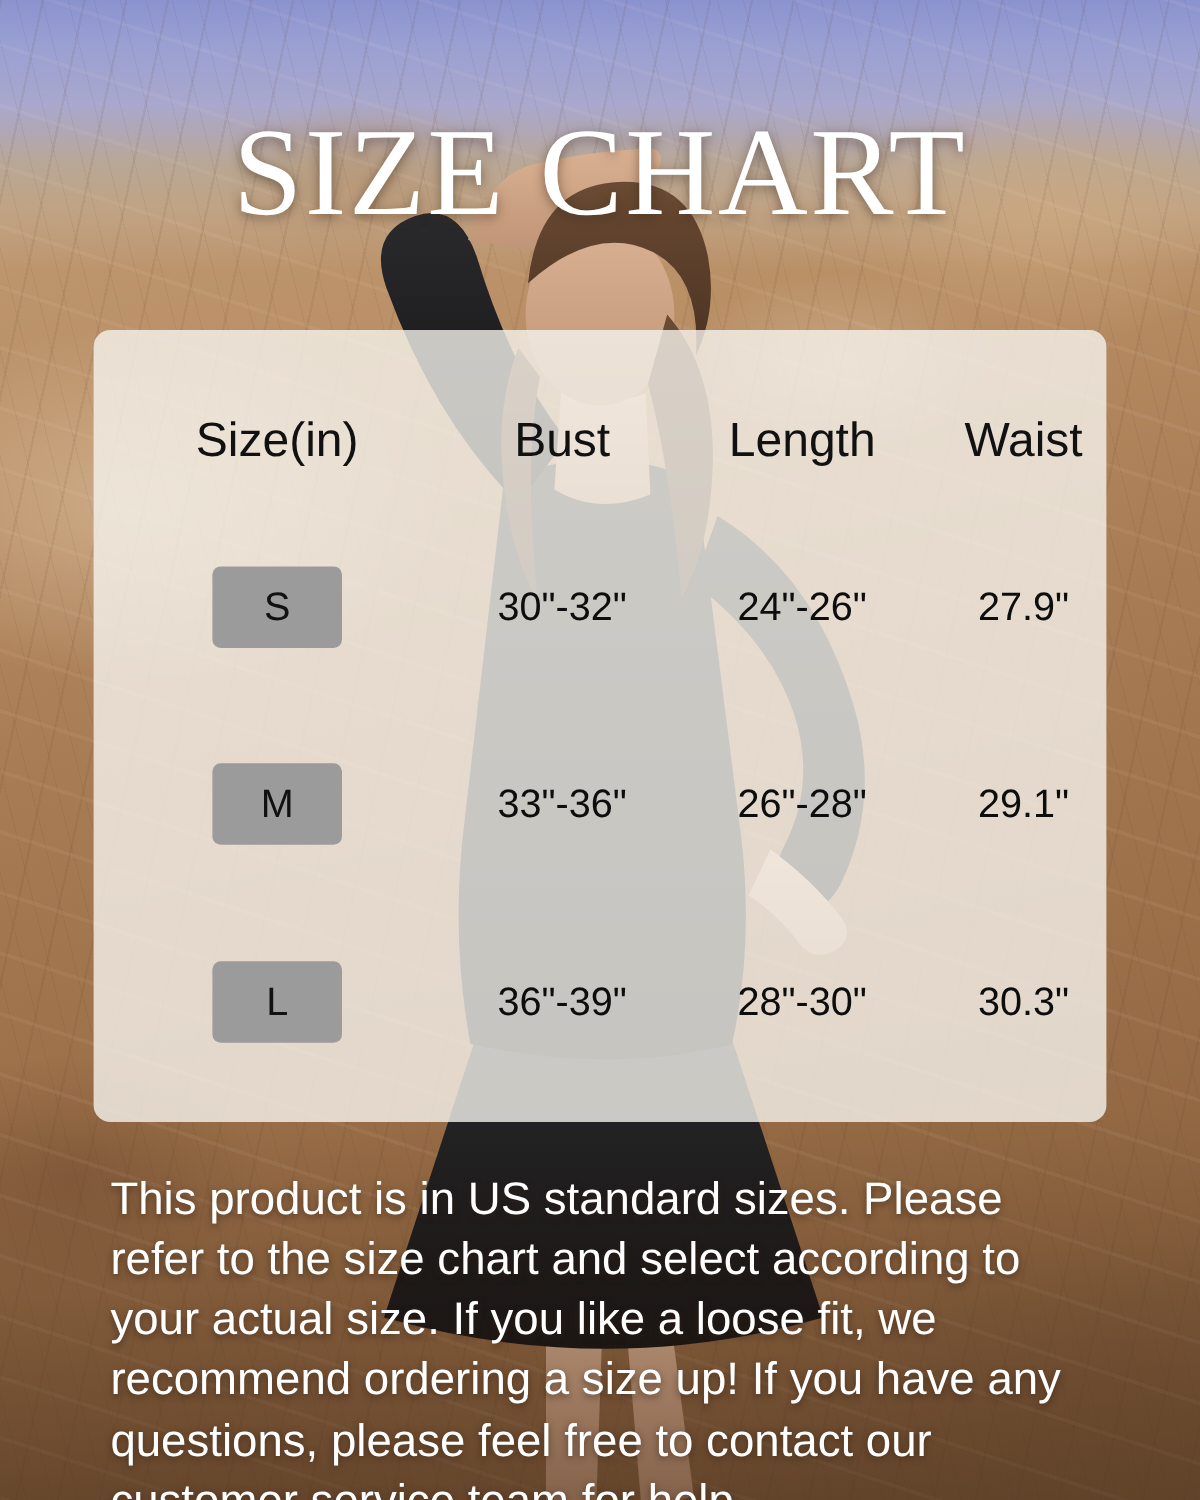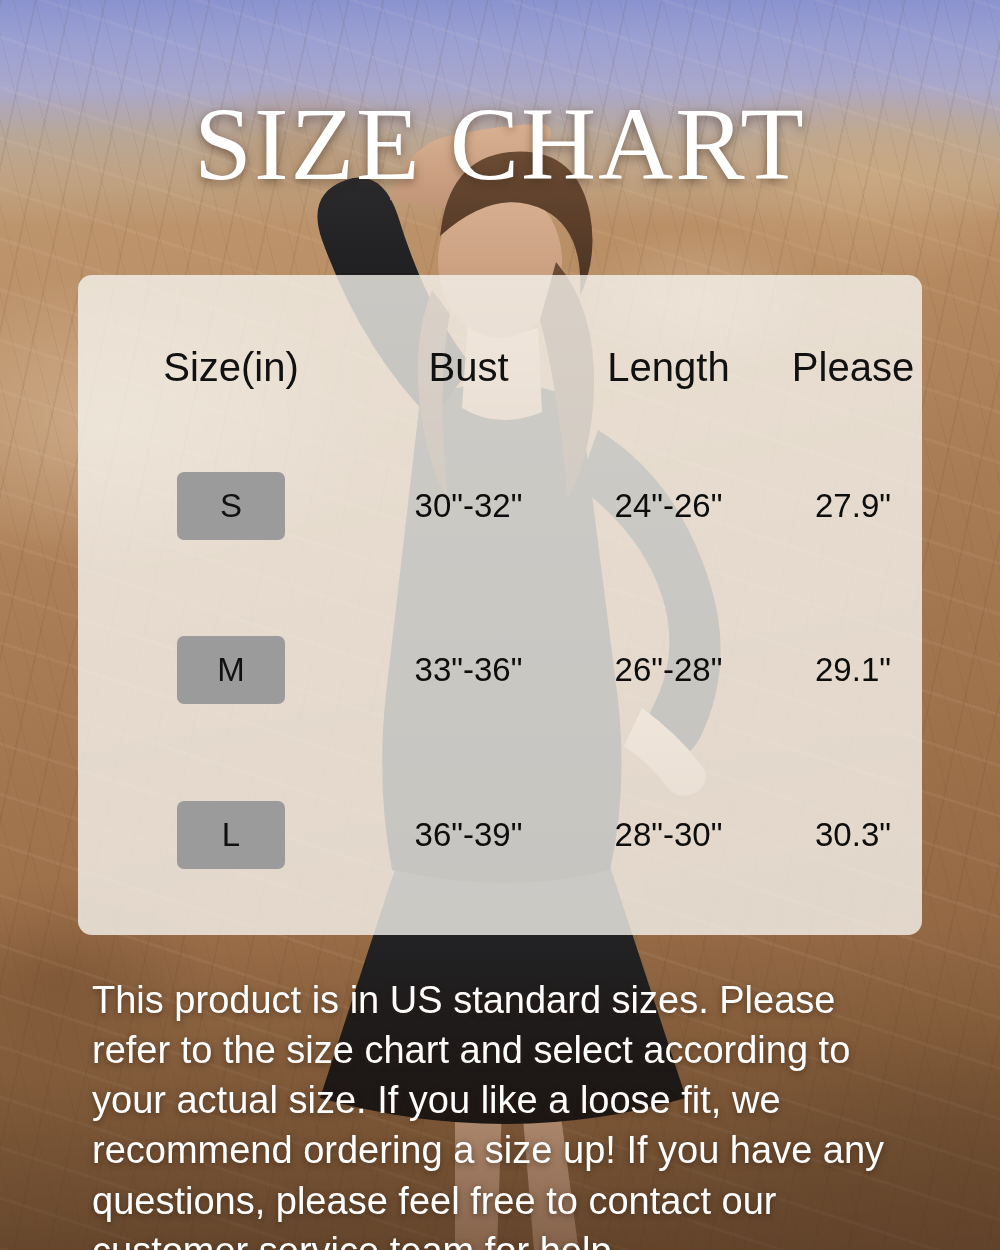--- a/index.html
+++ b/index.html
@@ -158,21 +158,21 @@
 
 <div class="title">SIZE CHART</div>
 
 <div class="panel">
   <table class="size-table">
     <thead>
       <tr>
         <th class="col-size">Size(in)</th>
         <th class="col-bust">Bust</th>
         <th class="col-waist">Length</th>
-        <th class="col-length">Please</th>
+        <th class="col-length">Waist</th>
       </tr>
     </thead>
     <tbody>
       <tr>
         <td><span class="size-chip">S</span></td>
         <td>30"-32"</td>
         <td>24"-26"</td>
         <td>27.9"</td>
       </tr>
       <tr>

